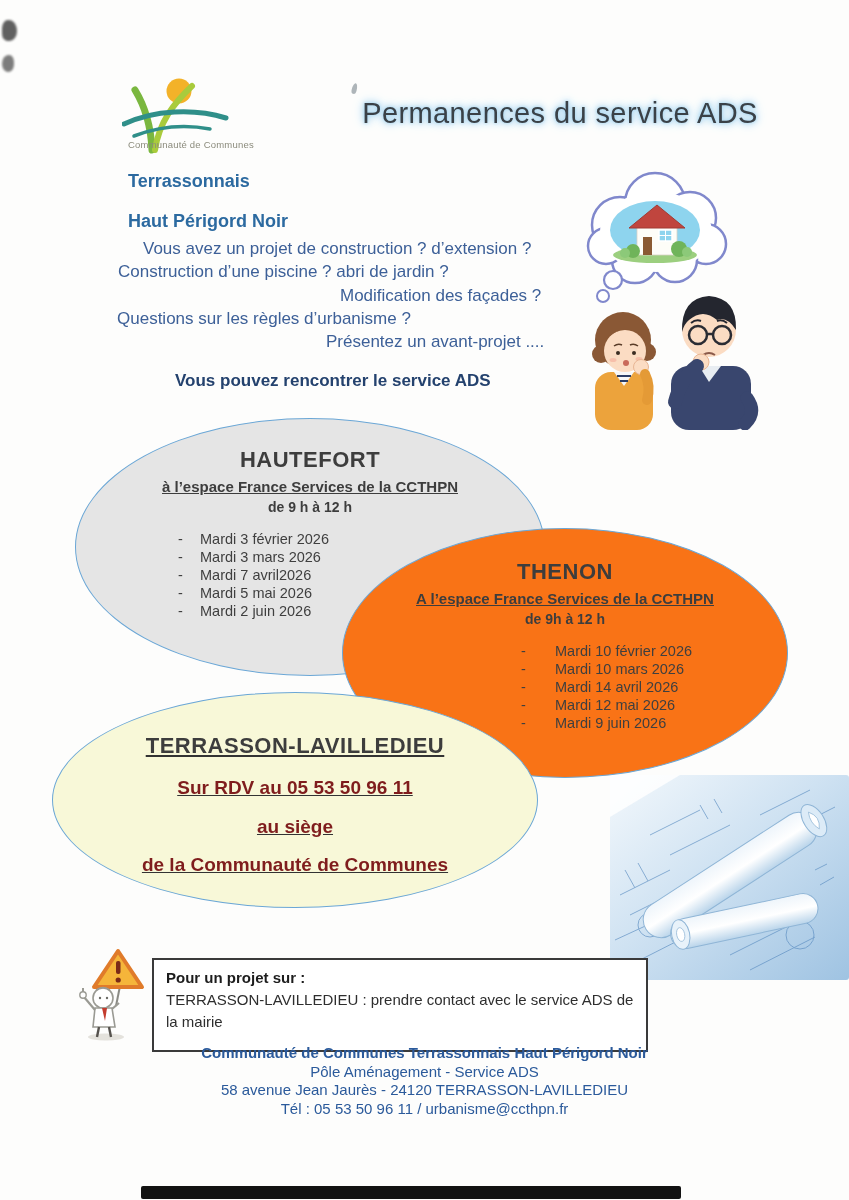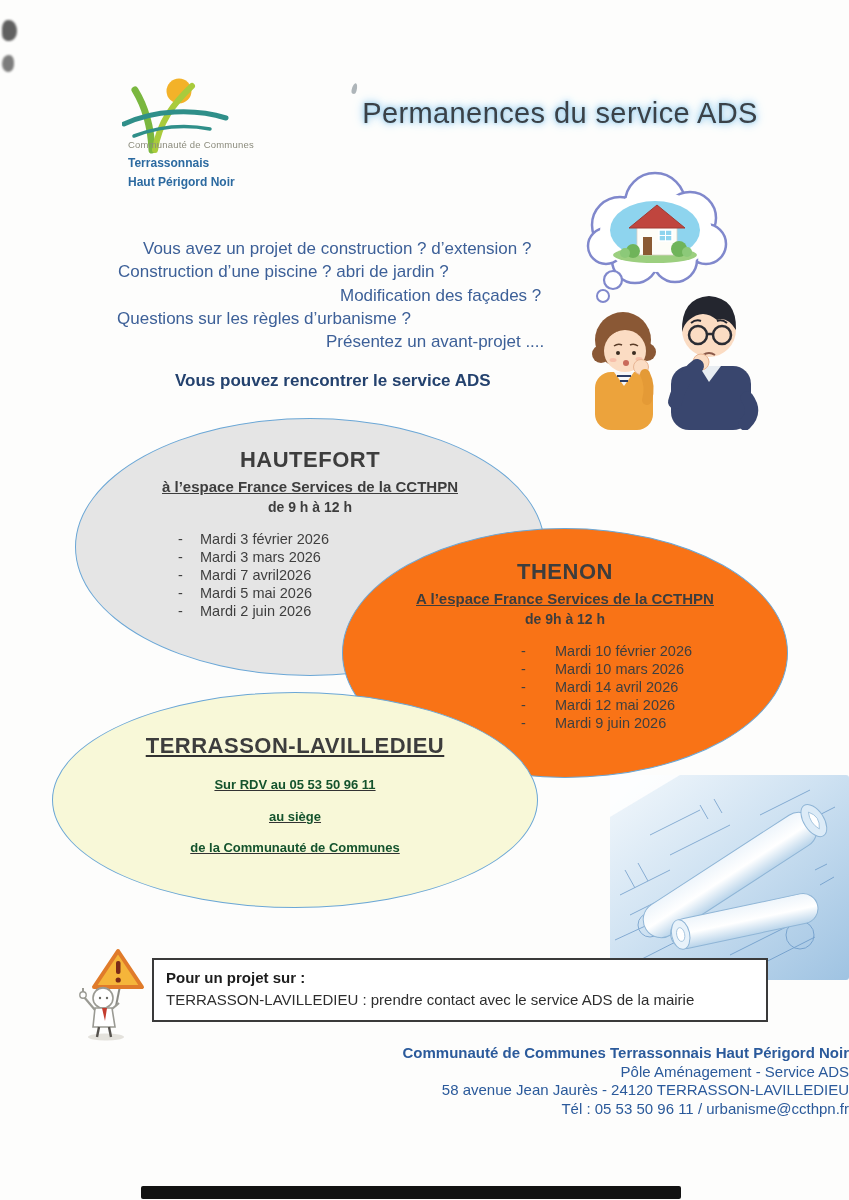--- a/index.html
+++ b/index.html
@@ -13,21 +13,21 @@
   .smudge{position:absolute;background:#3a3a3a;filter:blur(1px);}
   #smudge1{left:2px;top:20px;width:15px;height:21px;border-radius:45% 60% 55% 40%;opacity:.8;}
   #smudge2{left:2px;top:55px;width:12px;height:17px;border-radius:60% 45% 50% 55%;opacity:.65;}
   #title-speck{position:absolute;left:352px;top:83px;width:5px;height:11px;background:#9aa2a8;
     border-radius:50% 50% 50% 50%/62% 62% 38% 38%;transform:rotate(14deg);opacity:.8;}
   #bottom-bar{position:absolute;left:141px;top:1186px;width:540px;height:13px;background:#121212;border-radius:2px;}
   
   #logo-graphic{position:absolute;left:122px;top:70px;}
   #logo-text{position:absolute;left:128px;top:140px;line-height:1.12;}
   .logo-small{font-size:9.5px;color:#8b8b7c;letter-spacing:.2px;}
-  .logo-bold{font-size:12px;font-weight:bold;color:#2c6aa0;margin-top:6px;}
+  .logo-bold{font-size:18px;font-weight:bold;color:#2c6aa0;margin-top:20px;}
   
   #page-title{
     position:absolute;left:340px;top:97px;width:440px;text-align:center;
     font-size:29px;color:#3a4147;letter-spacing:.4px;
     text-shadow:0 0 3px #a5d4f0,0 0 6px #a5d4f0,0 0 10px #b9def4,0 0 14px #c9e6f7;
   }
   
   .q{position:absolute;font-size:17px;color:#3d6098;white-space:nowrap;}
   #q0{left:143px;top:239px;} #q1{left:118px;top:262px;} #q2{left:340px;top:286px;}
   #q3{left:117px;top:309px;} #q4{left:326px;top:332px;}
@@ -42,34 +42,34 @@
   .ell-hours{font-weight:bold;color:#3d3d3d;font-size:14px;margin-top:4px;}
   #ell-hautefort .ell-name{margin-top:28px;}
   #ell-thenon .ell-name{margin-top:30px;}
   .dates{margin-top:15px;text-align:left;}
   #ell-hautefort .dates{margin-left:102px;}
   #ell-thenon .dates{margin-left:178px;}
   .drow{display:flex;font-size:14.5px;color:#3f3f3f;line-height:18px;}
   #ell-hautefort .drow .dash{width:22px;}
   #ell-thenon .drow .dash{width:34px;}
   .tl-name{font-weight:bold;color:#3d3d3d;font-size:22px;letter-spacing:.5px;margin-top:40px;}
-  .tl-line{font-weight:bold;color:#14532d;font-size:13px;}
+  .tl-line{font-weight:bold;color:#7f1d1d;font-size:19px;}
   #tl1{margin-top:18px;} #tl2{margin-top:17px;} #tl3{margin-top:16px;}
   
   #blueprints{position:absolute;left:610px;top:775px;z-index:0;}
   
   #warning-mascot{position:absolute;left:74px;top:946px;}
   #notice-box{
-    position:absolute;left:152px;top:958px;width:616px;box-sizing:border-box;
-    border:2px solid #3a3a3a;background:#fff;padding:7px 12px 9px 12px;
+    position:absolute;left:152px;top:958px;width:496px;box-sizing:border-box;
+    border:2px solid #3a3a3a;background:#fff;padding:7px 12px 17px 12px;
   }
   #notice-heading{font-size:15px;font-weight:bold;color:#1d1d1d;line-height:22px;}
   .notice-line{font-size:15px;color:#2e2e2e;line-height:22px;}
   
-  #footer{position:absolute;left:0;top:1044px;width:100%;text-align:right;color:#2b5a9b;line-height:18.5px;font-size:15px;}
+  #footer{position:absolute;left:0;top:1044px;width:100%;text-align:center;color:#2b5a9b;line-height:18.5px;font-size:15px;}
   #footer .f0{font-weight:bold;}
   
   #couple{position:absolute;left:575px;top:170px;}
 </style>
 </head>
 <body>
 
 <div id="page">
 
   <div class="smudge" id="smudge1"></div>

